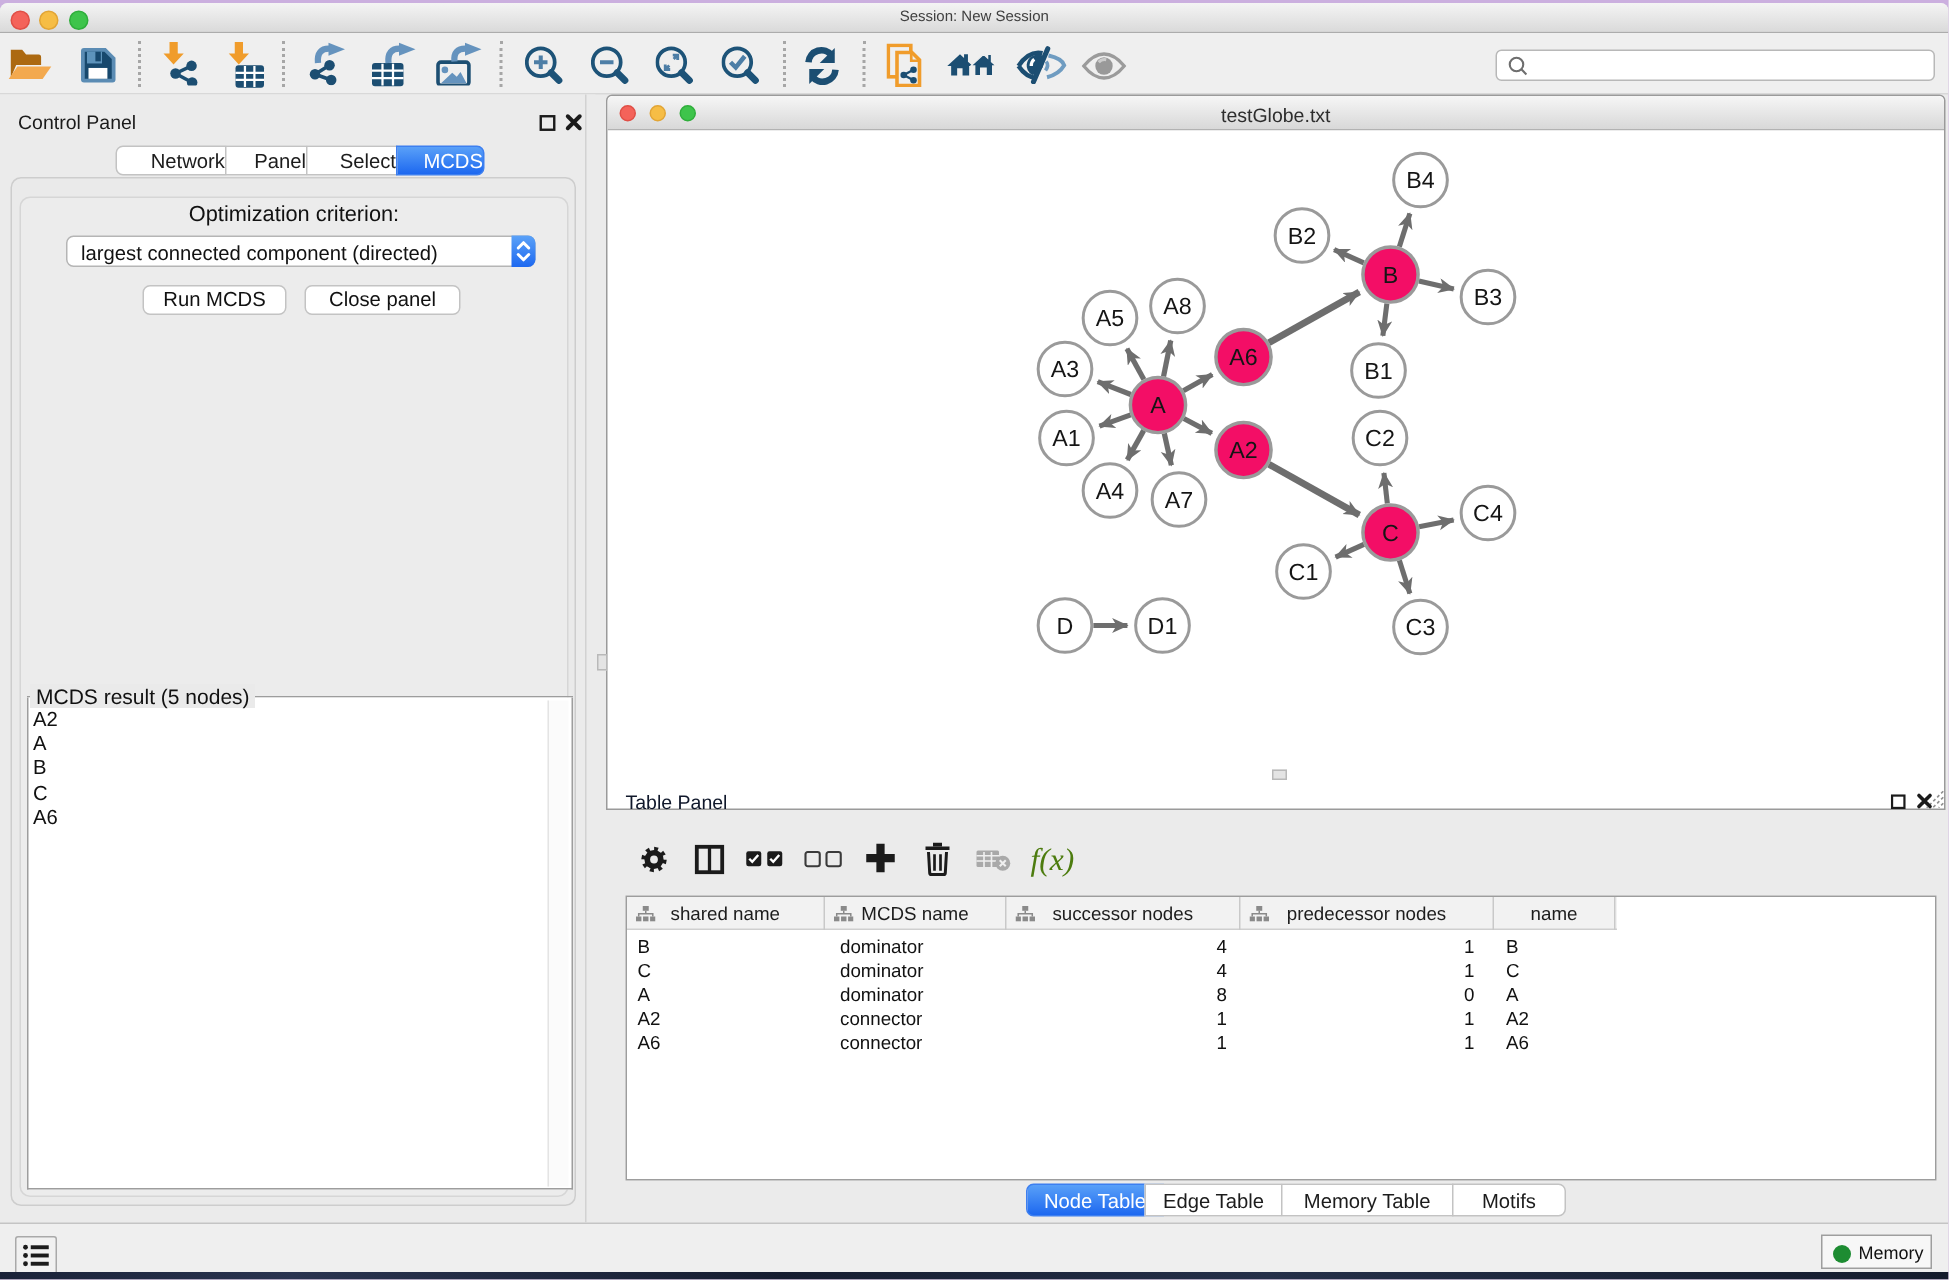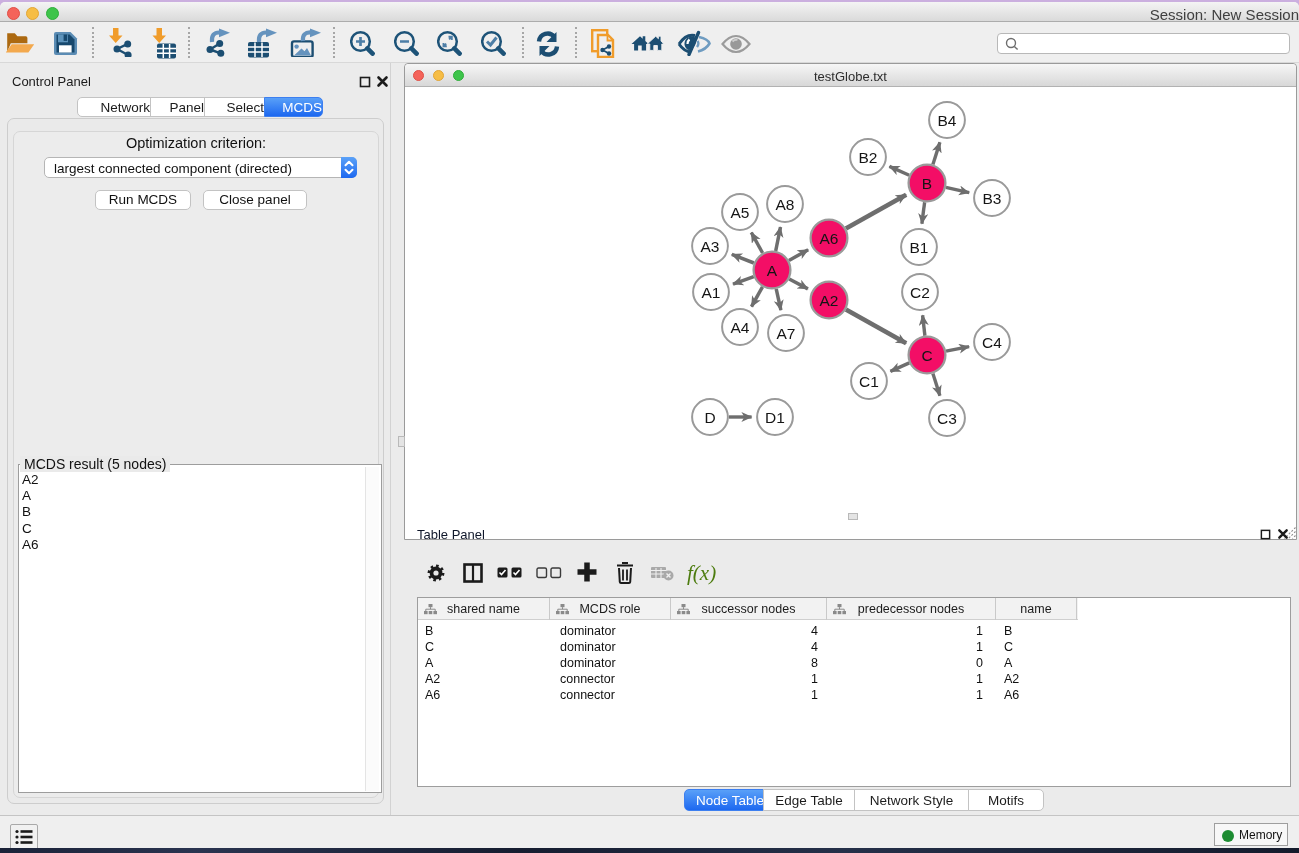--- a/index.html
+++ b/index.html
@@ -5,22 +5,22 @@
 * { margin:0; padding:0; box-sizing:border-box; }
 html,body { width:1299px; height:853px; overflow:hidden; font-family:"Liberation Sans", sans-serif; }
 body { background:#cbafdf; position:relative; }
 #desk-bottom { position:absolute; left:0; top:848px; width:1299px; height:5px;
   background:linear-gradient(90deg,#1a2238,#2a3450 15%,#161d30 40%,#253049 65%,#141b2c 100%); }
 #win { position:absolute; left:0; top:2px; width:1299px; height:846px;
   background:#ebebeb; border-radius:5px 5px 0 0; overflow:hidden; }
 #titlebar { position:absolute; left:0; top:0; width:100%; height:20px;
   background:linear-gradient(#f4f4f4,#dadada); border-bottom:1px solid #acacac;
   border-radius:5px 5px 0 0; }
-#titlebar .title { position:absolute; left:0; right:0; top:4px; text-align:right;
-  font-size:15px; color:#404040; }
+#titlebar .title { position:absolute; left:0; right:0; top:4px; text-align:center;
+  font-size:10px; color:#404040; }
 .tl { position:absolute; border-radius:50%; }
 #toolbar { position:absolute; left:0; top:20px; width:100%; height:41px;
   background:#efefef; border-bottom:1px solid #d8d8d8; }
 .tsep { position:absolute; top:5px; height:31px; width:0;
   border-left:2px dotted #a6a6a6; }
 #searchbox { position:absolute; left:997px; top:11px; width:293px; height:21px;
   background:#fff; border:1px solid #b8b8b8; border-radius:4px; }
 #cpanel { position:absolute; left:0; top:61px; width:397px; height:754px; background:#ebebeb; }
 #tabs { position:absolute; left:77px; top:34px; width:246px; height:20px; }
 .tabseg { position:absolute; top:0; height:20px; background:#fff; border:1px solid #c3c3c3;
@@ -397,21 +397,21 @@
             <div class="ht">shared name</div>
           </div>
         <div class="hcell" style="left:132px;width:121px;">
             <svg width="13" height="11" viewBox="0 0 13 11" style="position:absolute;left:6px;top:6px">
               <rect x="4.5" y="0" width="4" height="3.2" fill="#8a8a8a"></rect>
               <rect x="0" y="7" width="3.6" height="3.2" fill="#8a8a8a"></rect>
               <rect x="4.7" y="7" width="3.6" height="3.2" fill="#8a8a8a"></rect>
               <rect x="9.4" y="7" width="3.6" height="3.2" fill="#8a8a8a"></rect>
               <path d="M6.5 3.2 L6.5 5.2 M1.8 7 L1.8 5.2 L11.2 5.2 L11.2 7" stroke="#8a8a8a" stroke-width="1" fill="none"></path>
             </svg>
-            <div class="ht">MCDS role</div>
+            <div class="ht">MCDS name</div>
           </div>
         <div class="hcell" style="left:253px;width:156px;">
             <svg width="13" height="11" viewBox="0 0 13 11" style="position:absolute;left:6px;top:6px">
               <rect x="4.5" y="0" width="4" height="3.2" fill="#8a8a8a"></rect>
               <rect x="0" y="7" width="3.6" height="3.2" fill="#8a8a8a"></rect>
               <rect x="4.7" y="7" width="3.6" height="3.2" fill="#8a8a8a"></rect>
               <rect x="9.4" y="7" width="3.6" height="3.2" fill="#8a8a8a"></rect>
               <path d="M6.5 3.2 L6.5 5.2 M1.8 7 L1.8 5.2 L11.2 5.2 L11.2 7" stroke="#8a8a8a" stroke-width="1" fill="none"></path>
             </svg>
             <div class="ht">successor nodes</div>
@@ -462,21 +462,21 @@
           <span style="left:7px;">A6</span>
           <span style="left:142px;">connector</span>
           <span style="left:380px;width:20px;text-align:right;">1</span>
           <span style="left:545px;width:20px;text-align:right;">1</span>
           <span style="left:586px;">A6</span>
         </div>
     </div>
     <div id="bottomtabs">
       <div class="btab" id="btab-node" style="left:0;width:92px;border-radius:5px 0 0 5px;margin-left:12px;">Node Table</div>
       <div class="btab" style="left:91px;width:92px;">Edge Table</div>
-      <div class="btab" style="left:182px;width:115px;">Network Style</div>
+      <div class="btab" style="left:182px;width:115px;">Memory Table</div>
       <div class="btab" style="left:296px;width:76px;border-radius:0 5px 5px 0;">Motifs</div>
     </div>
   </div>
   <div id="statusbar">
     <div id="listbtn">
       <svg width="18" height="16" viewBox="0 0 18 16" style="position:absolute;left:4px;top:4px">
         <circle cx="2" cy="2.5" r="1.6" fill="#1b1b1b"></circle>
           <rect x="5.5" y="1.2" width="12" height="2.6" fill="#1b1b1b"></rect>
         <circle cx="2" cy="8" r="1.6" fill="#1b1b1b"></circle>
           <rect x="5.5" y="6.7" width="12" height="2.6" fill="#1b1b1b"></rect>

